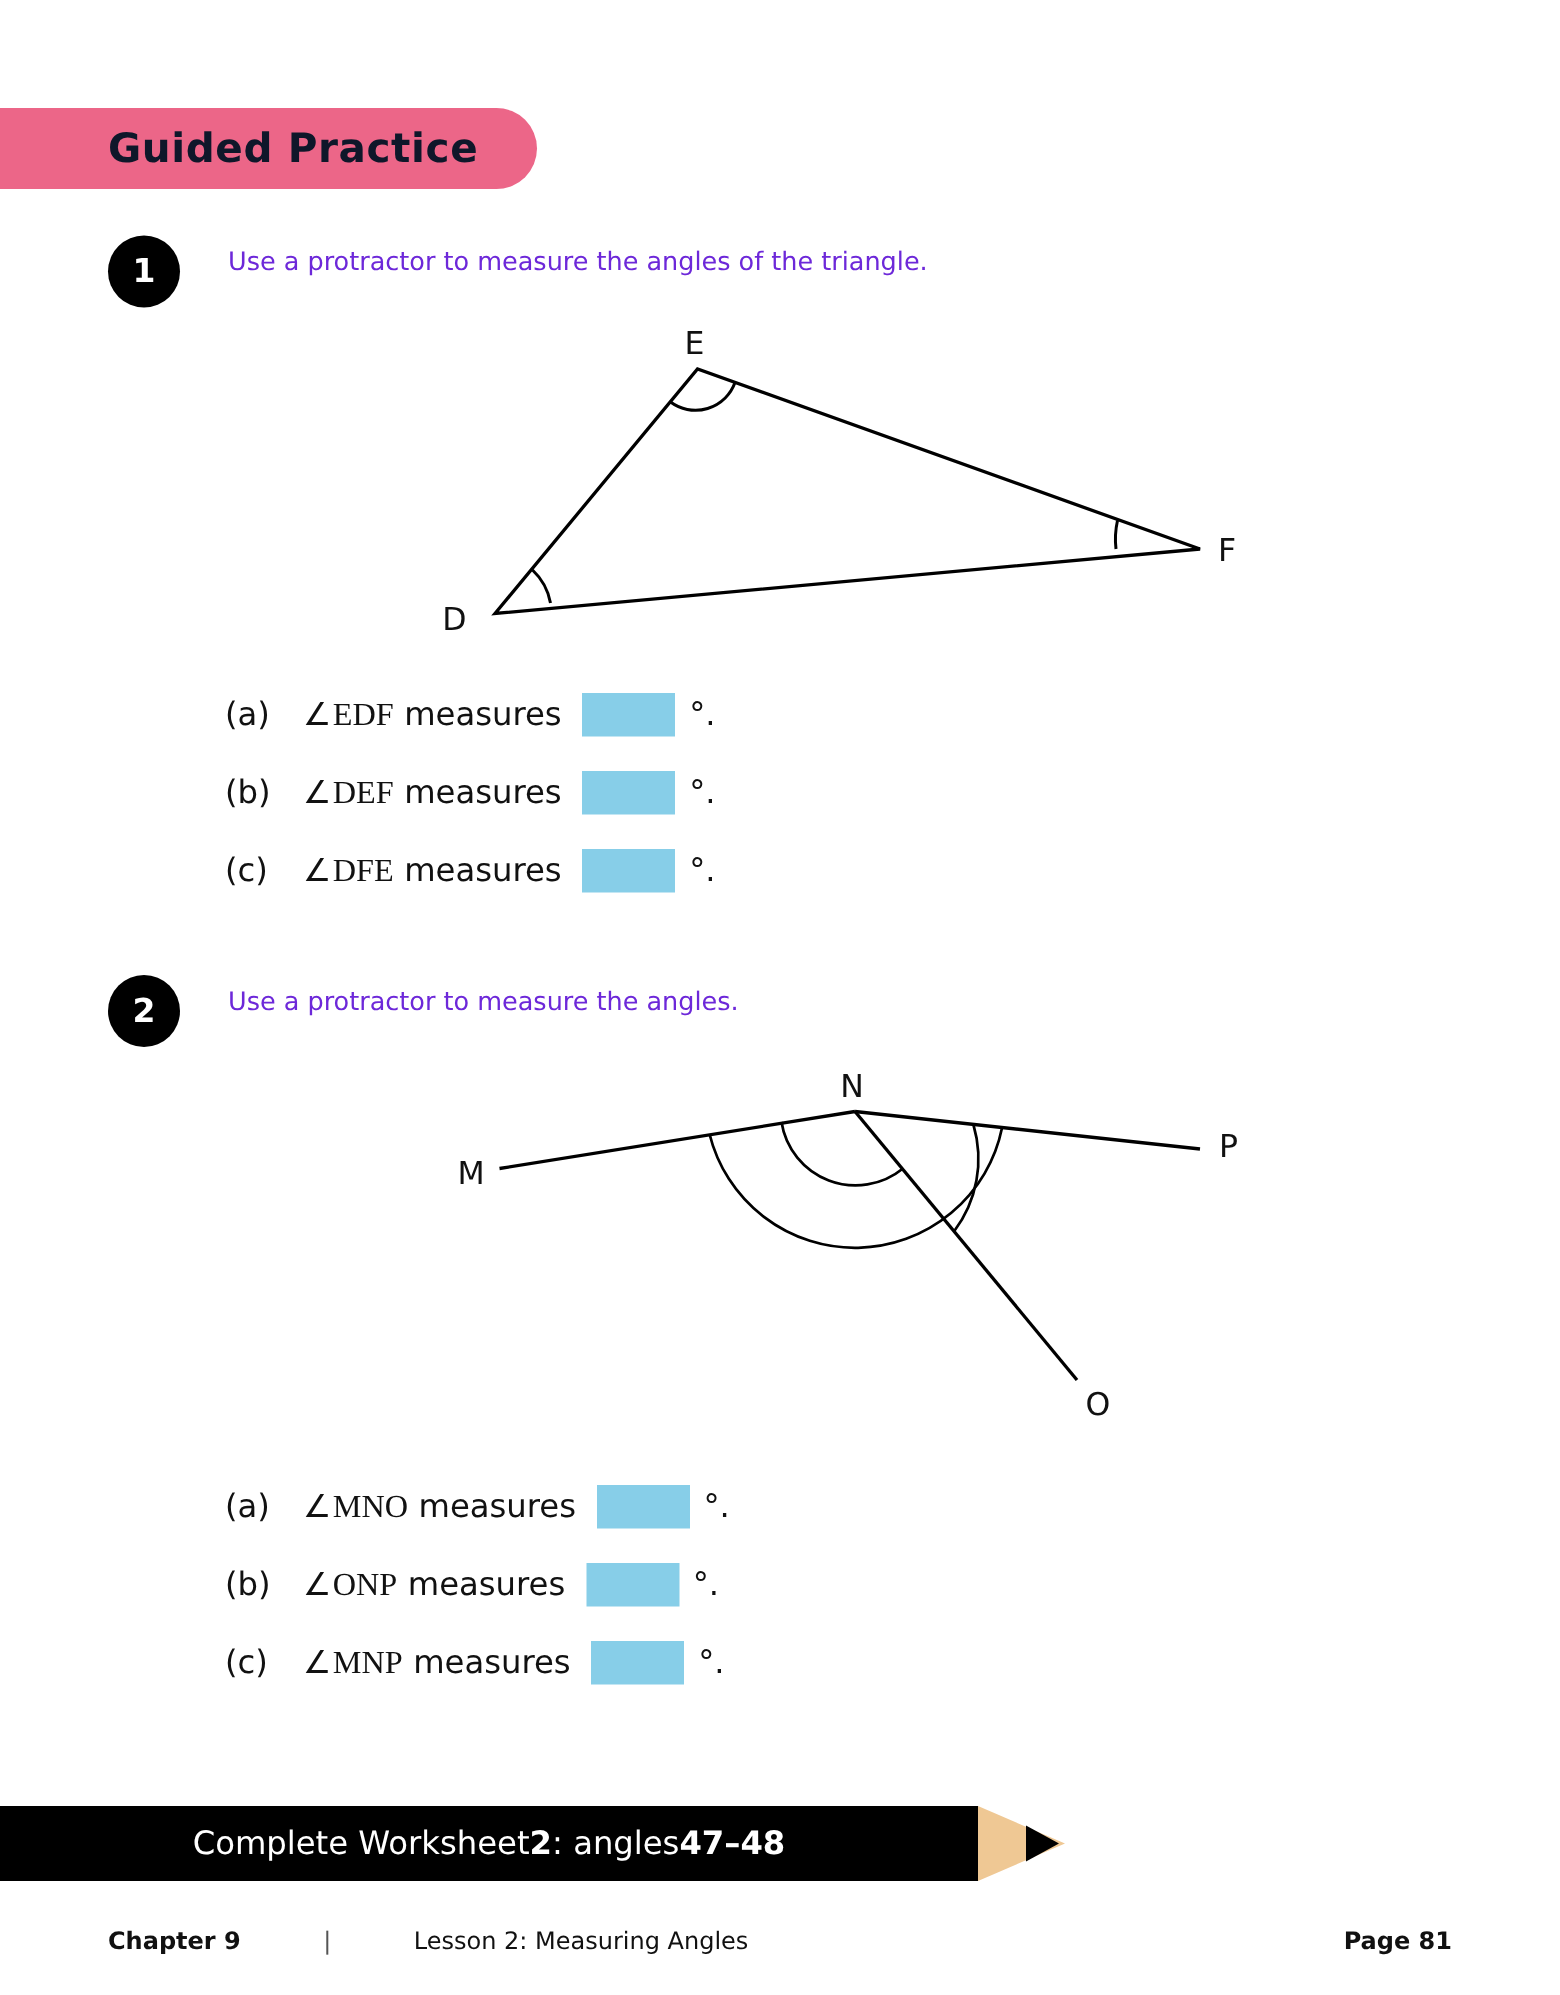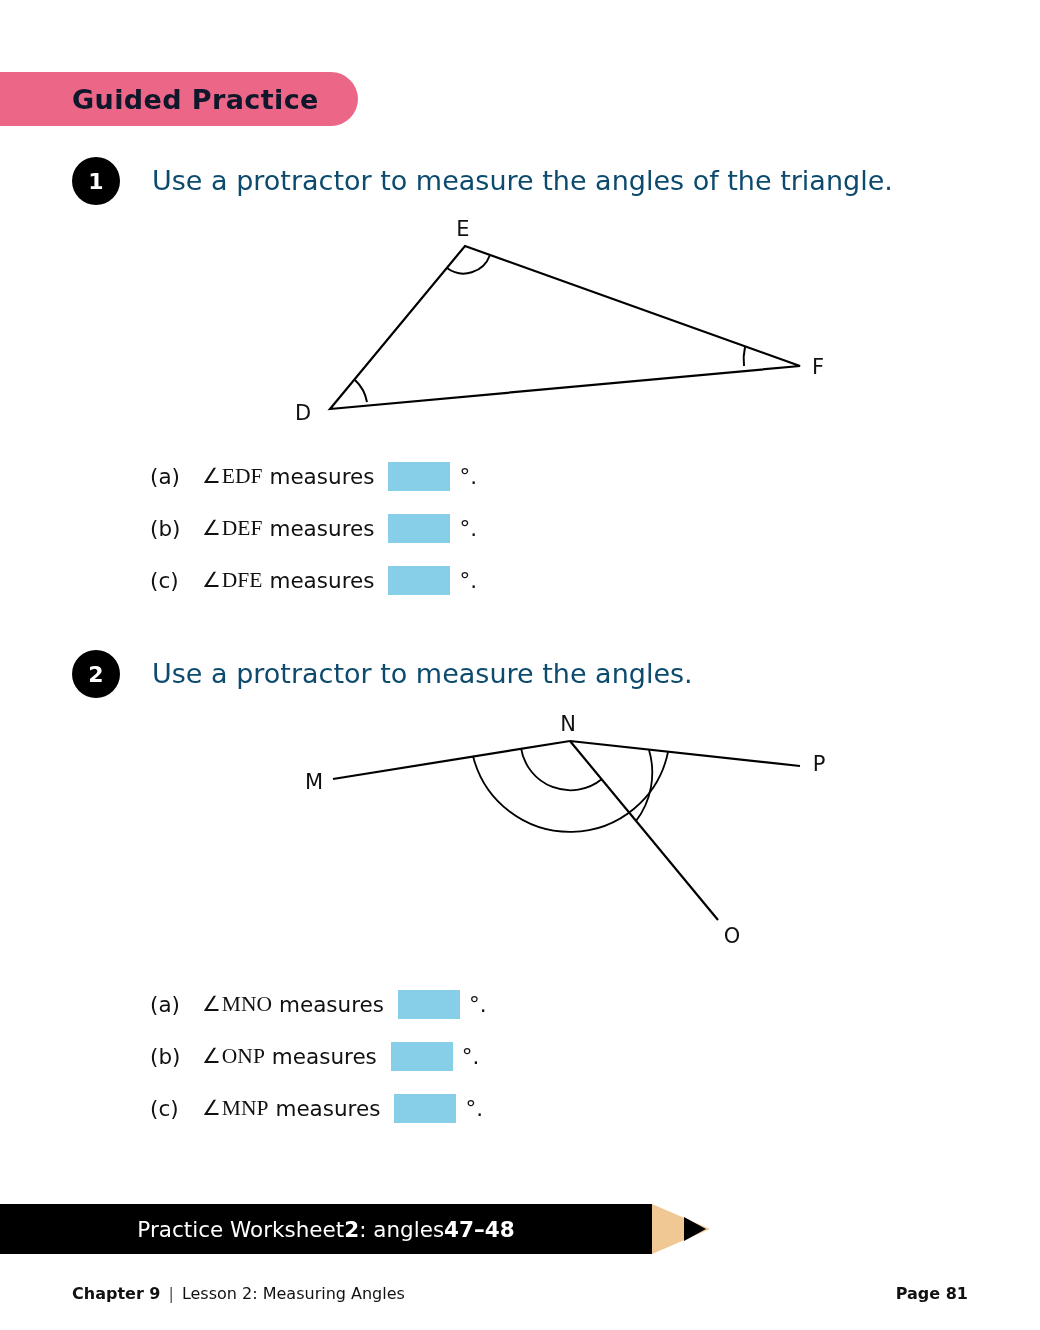--- a/index.html
+++ b/index.html
@@ -54,22 +54,22 @@
     font-weight: bold;
     display: flex;
     align-items: center;
     justify-content: center;
     font-family: "DejaVu Sans", sans-serif;
   }
   .q-text {
     position: absolute;
     left: 80px;
     top: 8px;
-    font-size: 27px;
-    color: #0c4a6e;
+    font-size: 17px;
+    color: #6d28d9;
     white-space: nowrap;
     font-family: "DejaVu Sans", sans-serif;
   }
 
   
   .figure {
     position: absolute;
     left: 0;
   }
   .figure svg {
@@ -171,20 +171,21 @@
     display: flex;
     justify-content: space-between;
     align-items: baseline;
     font-size: 16px;
     color: #111111;
     font-family: "DejaVu Sans", sans-serif;
   }
   .footer-left {
     display: flex;
     align-items: baseline;
+    gap: 47px;
   }
   .footer-chapter {
     font-weight: bold;
   }
   .footer-divider {
     display: inline-block;
     margin: 0 8px;
     color: #555555;
   }
   .footer-lesson {
@@ -309,21 +310,21 @@
     <span class="angle-sym">∠</span>
     <span class="answer-expr">MNP</span>
     <span style="padding-left:7px;">measures</span>
     <span class="answer-blank"></span>
     <span class="answer-degree">°.</span>
   </div>
 </div>
 
 <div class="pencil-banner">
   <div class="pencil-body">
-    <span>Practice Worksheet </span>
+    <span>Complete Worksheet </span>
       <span class="bold">2</span>
       <span>: angles </span>
       <span class="bold">47–48</span>
   </div>
   <div class="pencil-tip">
     <div class="pencil-wood"></div>
     <div class="pencil-lead"></div>
   </div>
 </div>
 

